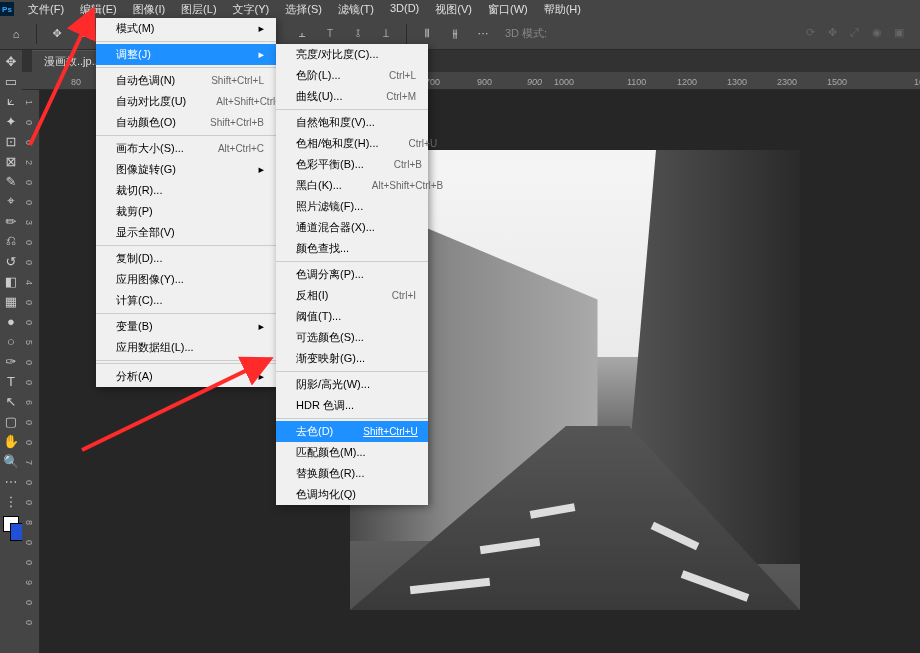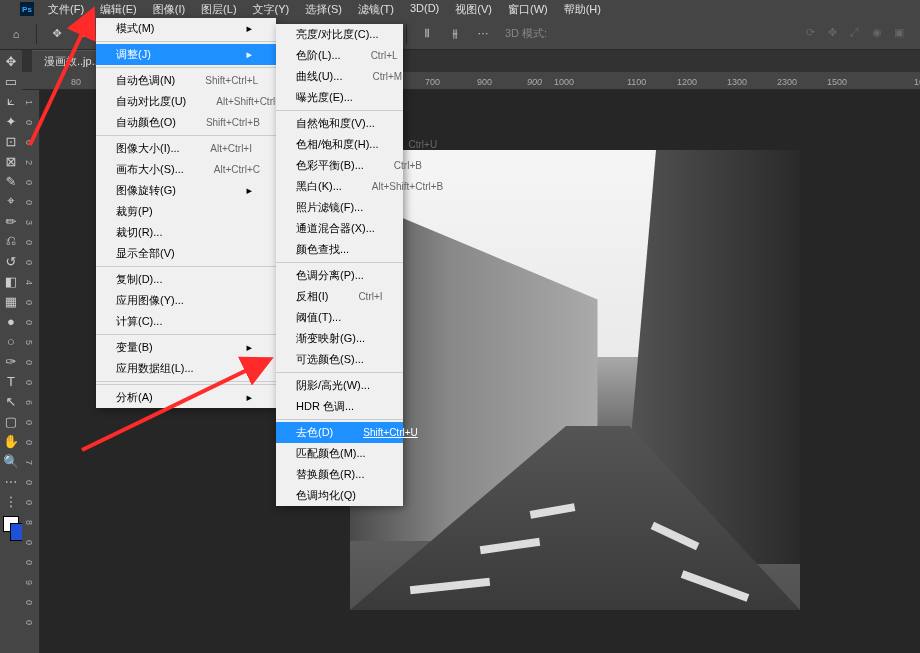--- a/index.html
+++ b/index.html
@@ -1,17 +1,17 @@
 <!DOCTYPE html>
 <html><head>
   <meta charset="utf-8">
   <style>
     * { margin: 0; padding: 0; box-sizing: border-box; font-family: "Microsoft YaHei", sans-serif; }
     body { width: 920px; height: 653px; background: #323232; overflow: hidden; position: relative; color: #e0e0e0; font-size: 11px; }
-    .menubar { background: #454545; height: 18px; display: flex; align-items: center; padding-left: 20px; }
+    .menubar { background: #454545; height: 18px; display: flex; align-items: center; padding-left: 0; }
     .app-icon { width: 14px; height: 14px; background: #001e36; color: #31a8ff; display: flex; align-items: center; justify-content: center; font-size: 8px; font-weight: bold; margin-right: 6px; }
     .menu-item { padding: 2px 8px; cursor: pointer; color: #e0e0e0; }
     .toolbar { height: 32px; background: #454545; border-bottom: 1px solid #2a2a2a; display: flex; align-items: center; padding-left: 4px; gap: 4px; position: relative; }
     .tool-btn { width: 24px; height: 24px; display: flex; align-items: center; justify-content: center; color: #ccc; cursor: pointer; }
     .toolbar-sep { width: 1px; height: 20px; background: #2a2a2a; margin: 0 4px; }
     .toolbar-text { color: #888; font-size: 11px; margin: 0 6px; }
     .toolbar-icons-group { display: flex; position: absolute; right: 10px; gap: 6px; }
     .toolbar-icons-group .ti { width: 16px; height: 16px; color: #666; }
     .main-area { display: flex; height: calc(653px - 50px); }
     .left-toolbar { width: 22px; background: #454545; display: flex; flex-direction: column; gap: 2px; padding-top: 2px; }
@@ -26,28 +26,28 @@
     .ruler-v { width: 18px; position: absolute; left: 0; top: 40px; bottom: 0; background: #454545; border-right: 1px solid #2a2a2a; }
     .ruler-v-tick { position: absolute; font-size: 9px; color: #aaa; writing-mode: vertical-rl; left: 2px; }
     .canvas-viewport { position: absolute; left: 18px; top: 40px; right: 0; bottom: 0; background: #262626; }
     .photo { position: absolute; left: 310px; top: 60px; width: 450px; height: 460px; background: linear-gradient(180deg, #f0f0f0 0%, #e0e0e0 30%, #707070 60%, #505050 100%); overflow: hidden; }
     .sky { position: absolute; top: 0; left: 0; right: 0; height: 45%; background: linear-gradient(180deg, #f5f5f5, #eaeaea); }
     .buildings-left { position: absolute; left: 0; top: 10%; width: 55%; height: 75%; background: linear-gradient(90deg, #4a4a4a, #888 40%, #aaa); clip-path: polygon(0 0, 100% 30%, 100% 100%, 0 100%); }
     .buildings-right { position: absolute; right: 0; top: 0; width: 40%; height: 90%; background: linear-gradient(270deg, #2a2a2a, #555); clip-path: polygon(20% 0, 100% 0, 100% 100%, 0 100%); }
     .road { position: absolute; bottom: 0; left: 0; right: 0; height: 40%; background: linear-gradient(180deg, #555, #3a3a3a); clip-path: polygon(48% 0, 62% 0, 100% 100%, 0 100%); }
     .road-mark { position: absolute; background: #ddd; height: 8px; }
     .dropdown { position: absolute; background: #f0f0f0; color: #000; font-size: 11px; box-shadow: 2px 2px 8px rgba(0,0,0,0.4); z-index: 100; }
-    .dropdown-item { padding: 3px 24px 3px 20px; white-space: nowrap; cursor: pointer; display: flex; justify-content: space-between; align-items: center; }
+    .dropdown-item { padding: 3px 12px 3px 20px; white-space: nowrap; cursor: pointer; display: flex; justify-content: space-between; align-items: center; }
     .dropdown-item.highlighted { background: #1e90ff; color: #fff; }
     .dropdown-sep { height: 1px; background: #ccc; margin: 2px 0; }
     .dropdown-item .shortcut { color: #666; margin-left: 30px; font-size: 10px; }
     .dropdown-item.highlighted .shortcut { color: #fff; text-decoration: underline; }
     .dropdown-item .arrow { margin-left: 20px; }
     .menu1 { left: 96px; top: 18px; width: 180px; }
-    .menu2 { left: 276px; top: 24px; width: 127px; }
+    .menu2 { left: 276px; top: 44px; width: 152px; }
     svg.annot { position: absolute; top: 0; left: 0; pointer-events: none; z-index: 200; }
   </style>
 </head>
 <body>
 
 <div class="menubar">
   <div class="app-icon">Ps</div>
   <div id="menubar-items" style="display: flex;">
       <div class="menu-item">文件(F)</div>
       <div class="menu-item">编辑(E)</div>
@@ -206,36 +206,32 @@
     <div class="dropdown-item">
       <span>自动对比度(U)</span>
       <span class="shortcut">Alt+Shift+Ctrl+L</span>
     </div>
     <div class="dropdown-item">
       <span>自动颜色(O)</span>
       <span class="shortcut">Shift+Ctrl+B</span>
     </div>
     <div class="dropdown-sep"></div>
     <div class="dropdown-item">
-      <span>图像大小(I)...</span>
-      <span class="shortcut">Alt+Ctrl+I</span>
-    </div>
-    <div class="dropdown-item">
       <span>画布大小(S)...</span>
       <span class="shortcut">Alt+Ctrl+C</span>
     </div>
     <div class="dropdown-item">
       <span>图像旋转(G)</span>
       <span class="arrow">▸</span>
     </div>
     <div class="dropdown-item">
+      <span>裁切(R)...</span>
+    </div>
+    <div class="dropdown-item">
       <span>裁剪(P)</span>
-    </div>
-    <div class="dropdown-item">
-      <span>裁切(R)...</span>
     </div>
     <div class="dropdown-item">
       <span>显示全部(V)</span>
     </div>
     <div class="dropdown-sep"></div>
     <div class="dropdown-item">
       <span>复制(D)...</span>
     </div>
     <div class="dropdown-item">
       <span>应用图像(Y)...</span>
@@ -263,23 +259,20 @@
       <span>亮度/对比度(C)...</span>
     </div>
     <div class="dropdown-item">
       <span>色阶(L)...</span>
       <span class="shortcut">Ctrl+L</span>
     </div>
     <div class="dropdown-item">
       <span>曲线(U)...</span>
       <span class="shortcut">Ctrl+M</span>
     </div>
-    <div class="dropdown-item">
-      <span>曝光度(E)...</span>
-    </div>
     <div class="dropdown-sep"></div>
     <div class="dropdown-item">
       <span>自然饱和度(V)...</span>
     </div>
     <div class="dropdown-item">
       <span>色相/饱和度(H)...</span>
       <span class="shortcut">Ctrl+U</span>
     </div>
     <div class="dropdown-item">
       <span>色彩平衡(B)...</span>
@@ -303,24 +296,24 @@
       <span>色调分离(P)...</span>
     </div>
     <div class="dropdown-item">
       <span>反相(I)</span>
       <span class="shortcut">Ctrl+I</span>
     </div>
     <div class="dropdown-item">
       <span>阈值(T)...</span>
     </div>
     <div class="dropdown-item">
+      <span>可选颜色(S)...</span>
+    </div>
+    <div class="dropdown-item">
       <span>渐变映射(G)...</span>
-    </div>
-    <div class="dropdown-item">
-      <span>可选颜色(S)...</span>
     </div>
     <div class="dropdown-sep"></div>
     <div class="dropdown-item">
       <span>阴影/高光(W)...</span>
     </div>
     <div class="dropdown-item">
       <span>HDR 色调...</span>
     </div>
     <div class="dropdown-sep"></div>
     <div class="dropdown-item highlighted">

